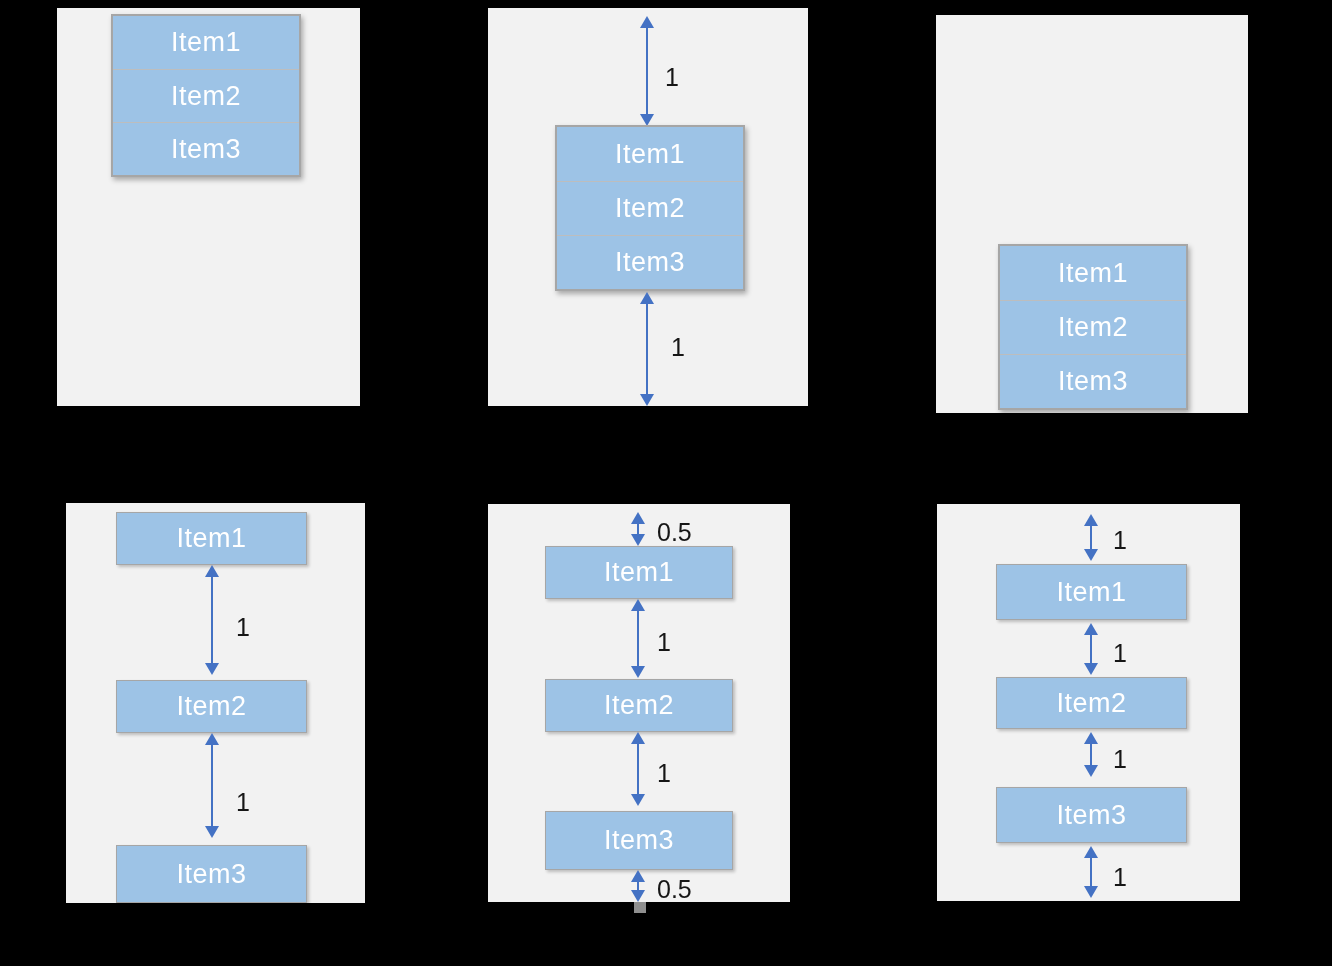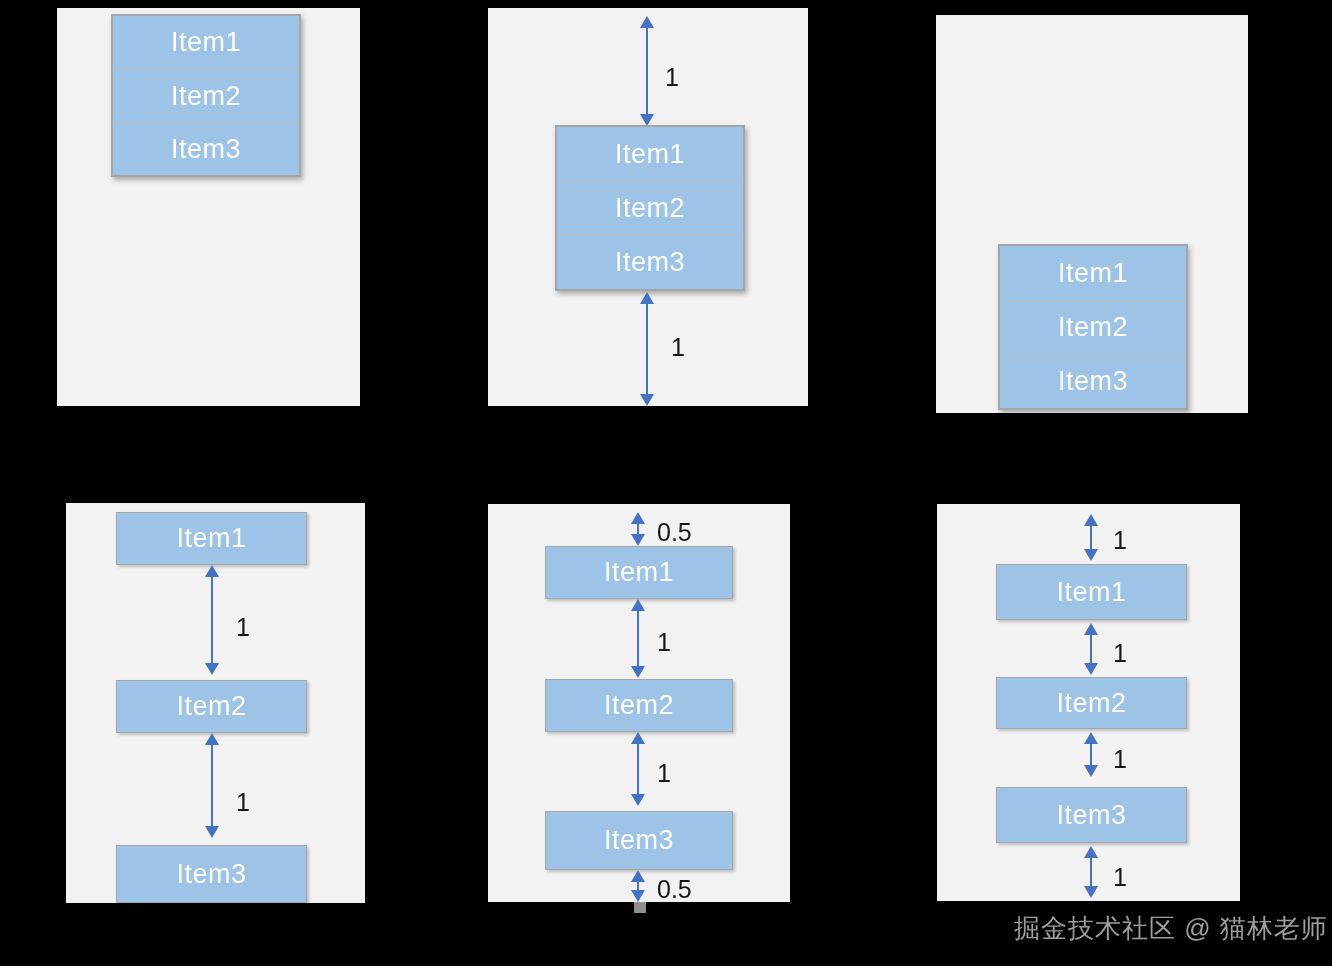--- a/index.html
+++ b/index.html
@@ -148,15 +148,14 @@
     <div class="gap-label" style="left:176px;top:243px">1</div>
     <div class="fitem" style="left:59px;top:283px;width:191px;height:56px">Item3</div>
     <div class="varrow" style="left:146px;top:342px;height:52px">
       <i class="ah up"></i>
         <i class="shaft"></i>
         <i class="ah down"></i>
     </div>
     <div class="gap-label" style="left:176px;top:361px">1</div>
   </section>
 
-  <div class="watermark">掘金技术社区 @ 猫林老师</div>
 
 </div>
 
 </body></html>

